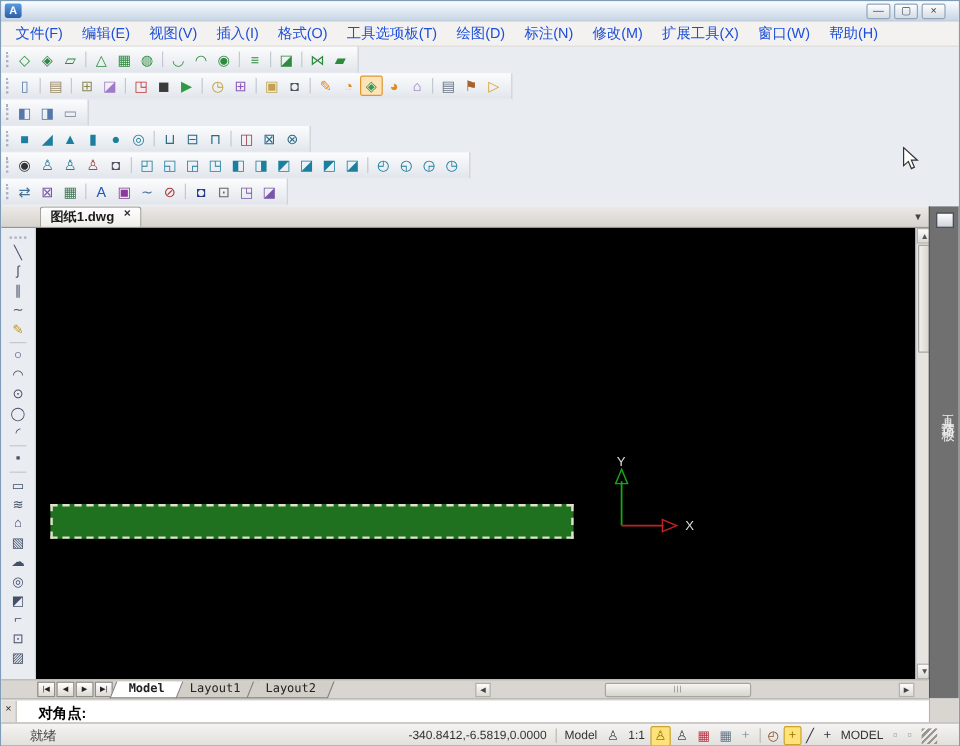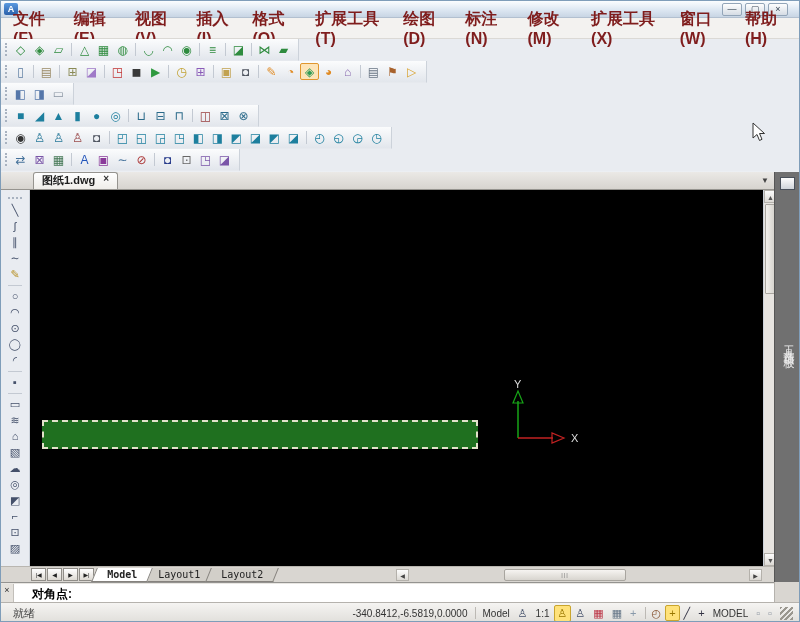--- a/index.html
+++ b/index.html
@@ -11,21 +11,21 @@
     background:linear-gradient(#fbfdff,#dde7f2 55%,#c8d5e4); border-bottom:1px solid #b2c0d0; }
   .app-badge { width:14px; height:12px; background:linear-gradient(#5a9ae0,#2a5fa9); color:#fff;
     font-size:9px; font-weight:bold; text-align:center; line-height:12px; border-radius:2px; }
   .title-text { margin-left:5px; font-size:11px; color:#1c2a3a; }
   .win-controls { margin-left:auto; display:flex; gap:3px; padding-right:8px; }
   .win-btn { width:20px; height:13px; border:1px solid #93a5b8; border-radius:2px; background:linear-gradient(#fefefe,#d5dce4);
     font-size:9px; line-height:11px; text-align:center; color:#3a4756; }
 
   
   .menubar { height:21px; background:#f3f2f0; border-bottom:1px solid #dbd9d5; display:flex; align-items:center; padding-left:4px; }
-  .menu-item { font-size:16px; color:#7f1d1d; padding:2px 8px;font-weight:bold; }
+  .menu-item { font-size:12px; color:#1d4ed8; padding:2px 8px; }
 
   
   .toolbar-zone { background:#e9ecf1; }
   .tb-row { display:flex; align-items:center; height:22px; width:max-content; position:relative;
     padding:1px 5px 1px 10px; background:linear-gradient(#fbfcfd,#e2e6ec); border-bottom:1px solid #e6e9ee; border-right:1px solid #ccd2da; }
   .tb-row::before { content:""; position:absolute; left:4px; top:4px; bottom:4px; width:0; border-left:2px dotted #a8b2c0; }
   .tb-btn { width:19px; height:17px; display:flex; align-items:center; justify-content:center;
     font-size:12px; border:1px solid transparent; border-radius:2px; }
   .tb-btn .glyph { pointer-events:none; }
   .tb-btn.selected { background:#fde4b8; border-color:#e0962e; }
@@ -83,21 +83,21 @@
   .hs-thumb { position:absolute; left:108px; width:122px; top:0; height:12px; background:linear-gradient(#f6f4f1,#d8d5cf);
     border:1px solid #a8a59f; border-radius:2px; font-size:6px; color:#777; text-align:center; line-height:11px; letter-spacing:1px; }
 
   
   .command-bar { position:absolute; left:0; top:581px; right:25px; height:20px; background:#fff; border-top:2px groove #e8e6e2; display:flex; }
   .cmd-side { width:13px; background:#e4e1dc; border-right:1px solid #c2bfba; font-size:9px; color:#333; text-align:center; line-height:13px; }
   .cmd-text { font-size:12px; font-weight:bold; color:#000; padding:2px 4px 0 18px; }
 
   
   .statusbar { position:absolute; left:0; top:601px; width:800px; height:21px;
-    background:linear-gradient(#f5f4f2,#e0deda); border-top:1px solid #b5b2ad; display:flex; align-items:center; padding:0 8px; }
+    background:linear-gradient(#f5f4f2,#e0deda); border-top:1px solid #b5b2ad; display:flex; align-items:center; padding:0 20px; }
   .status-ready { font-size:11px; color:#444; padding-left:4px; }
   .status-right { margin-left:auto; display:flex; align-items:center; }
   .sb-item { display:flex; align-items:center; font-size:10px; color:#333; padding:1px 3px; border:1px solid transparent; }
   .sb-item .sb-glyph { font-size:11px; }
   .sb-item.selected { background:#ffe27a; border-color:#c9a52e; border-radius:2px; }
   .sb-item.sep { width:7px; height:14px; padding:0; position:relative; }
   .sb-item.sep::after { content:""; position:absolute; left:3px; top:0; bottom:0; border-left:1px solid #bcb9b4; }
   .resize-grip { width:13px; height:13px; margin-left:4px;
     background:repeating-linear-gradient(135deg,#9a978f 0 2px,transparent 2px 4px); }
 
@@ -117,21 +117,21 @@
     </div>
   </div>
 
   <div class="menubar">
 
   <span class="menu-item">文件(F)</span>
       <span class="menu-item">编辑(E)</span>
       <span class="menu-item">视图(V)</span>
       <span class="menu-item">插入(I)</span>
       <span class="menu-item">格式(O)</span>
-      <span class="menu-item">扩展工具(T)</span>
+      <span class="menu-item">工具选项板(T)</span>
       <span class="menu-item">绘图(D)</span>
       <span class="menu-item">标注(N)</span>
       <span class="menu-item">修改(M)</span>
       <span class="menu-item">扩展工具(X)</span>
       <span class="menu-item">窗口(W)</span>
       <span class="menu-item">帮助(H)</span>
     </div>
 
   <div class="toolbar-zone">
     <div class="tb-row">

